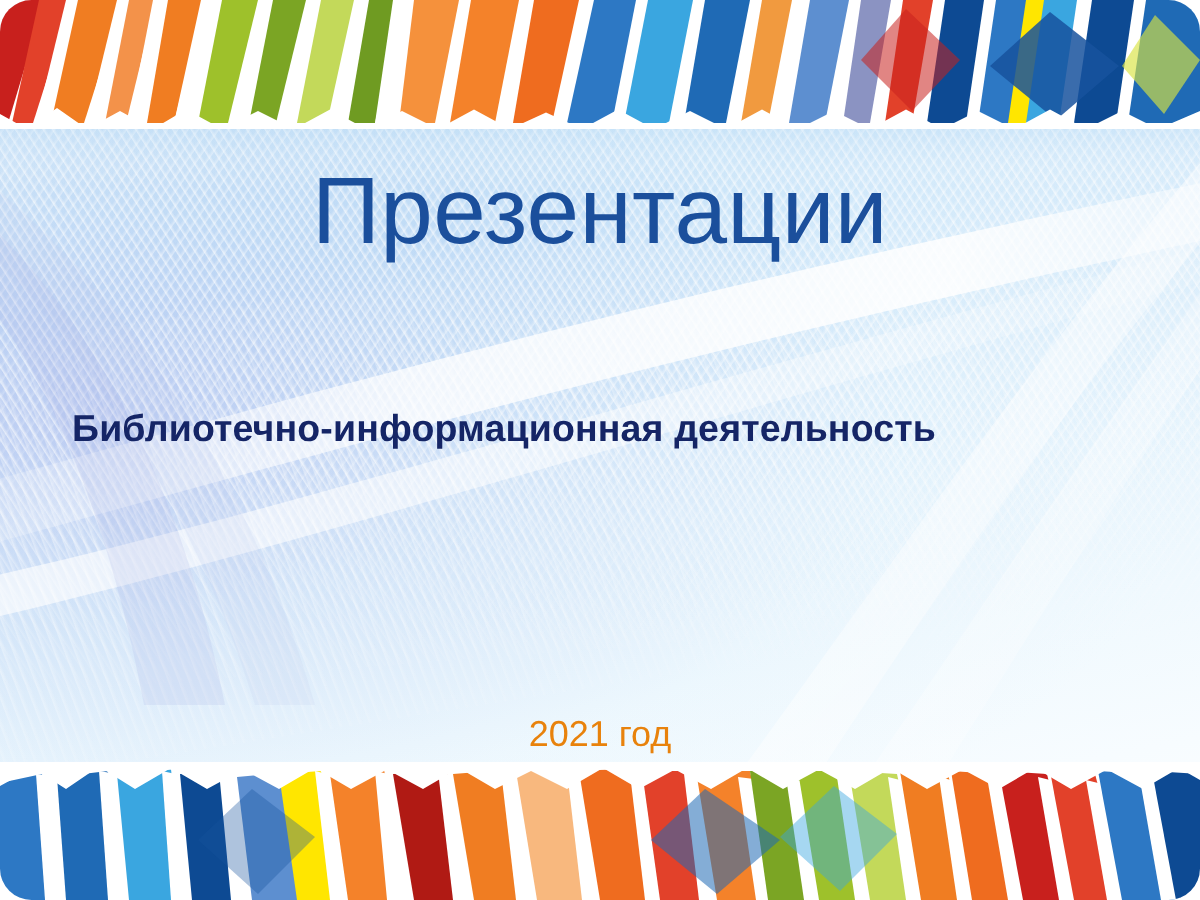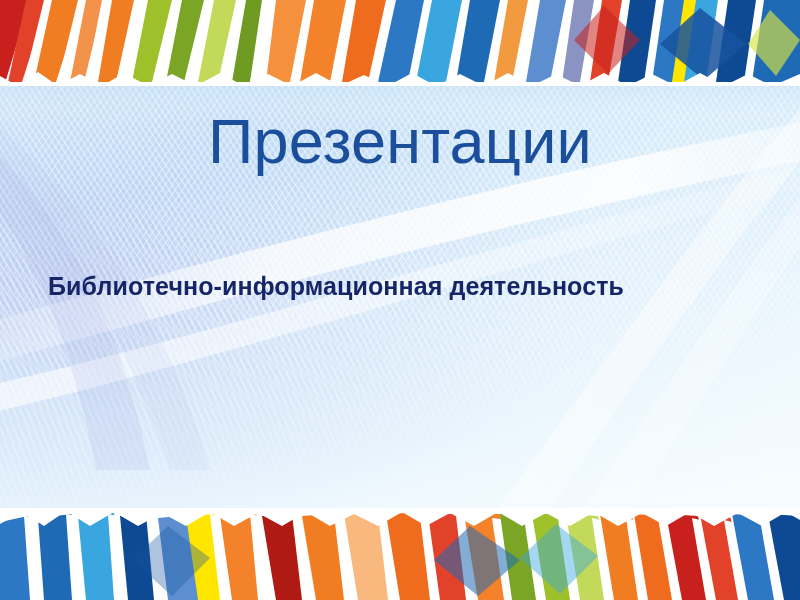--- a/index.html
+++ b/index.html
@@ -11,20 +11,21 @@
   body {
     font-family: "Liberation Sans", sans-serif;
   }
 
   #slide {
     position: relative;
     width: 800px;
     height: 600px;
     overflow: hidden;
     background: #f4fafe;
+    border-radius: 21px;
   }
 
   
   .bg-base {
     position: absolute;
     inset: 0;
     background:
       radial-gradient(130% 85% at 8% 46%, rgba(150,160,230,0.42) 0%, rgba(165,190,238,0.26) 26%, rgba(205,232,250,0.10) 52%, rgba(255,255,255,0) 72%),
       radial-gradient(120% 70% at 30% 20%, rgba(190,222,246,0.55) 0%, rgba(222,240,252,0.22) 45%, rgba(255,255,255,0) 75%),
       linear-gradient(168deg,
@@ -309,14 +310,15 @@
              L210,4 L234,18 L258,5 L282,18 L306,4 L330,18 L354,6 L378,18 L402,4
              L426,18 L450,5 L474,18 L498,4 L522,18 L546,5 L570,18 L594,4 L618,18
              L642,5 L666,18 L690,4 L714,18 L738,5 L762,18 L786,4 L800,12 L800,0 Z" fill="#ffffff"></path>
     <rect x="0" y="0" width="800" height="5" fill="#ffffff" opacity="0.9"></rect>
   </svg>
 
   <div class="title">Презентации</div>
 
   <div class="subtitle">Библиотечно-информационная деятельность</div>
 
+  <div class="year">2021 год</div>
 
 </div>
 
 </body></html>

